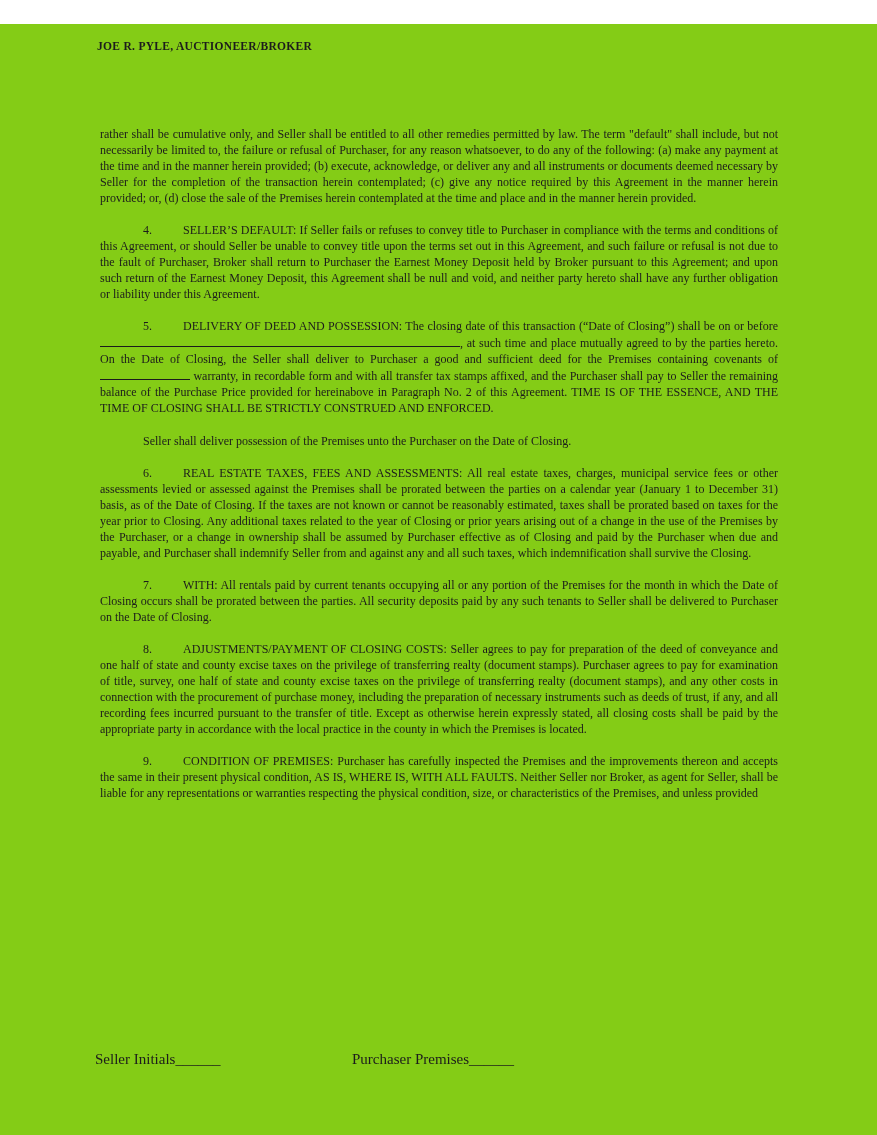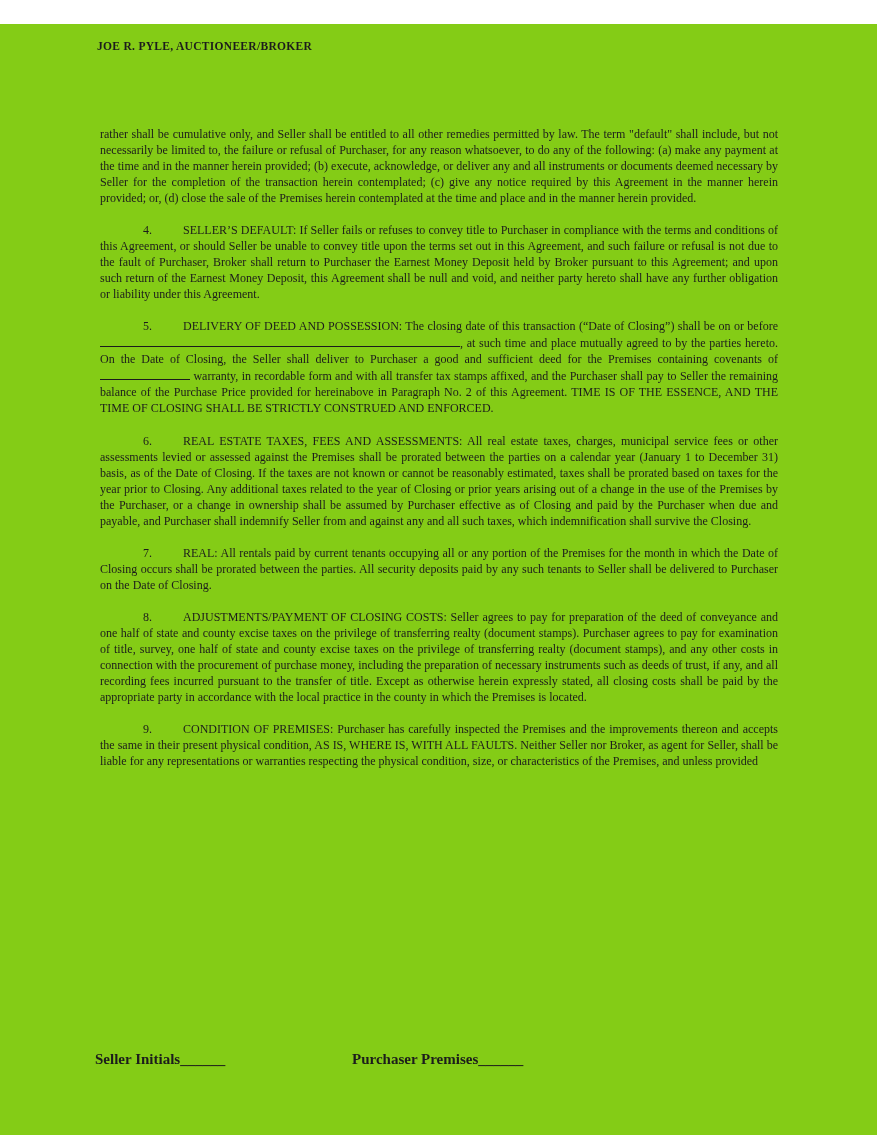--- a/index.html
+++ b/index.html
@@ -43,36 +43,37 @@
     vertical-align: baseline;
   }
   .doc-footer {
     position: absolute;
     left: 95px;
     top: 1026px;
     width: 700px;
     font-size: 15px;
     line-height: 19px;
   }
-  .footer-item { position: absolute; top: 0; white-space: nowrap; font-weight: bold; }
+  .footer-item { position: absolute; top: 0; white-space: nowrap; }
   .footer-item.seller { left: 0; }
   .footer-item.purchaser { left: 257px; }
 </style>
 </head>
 <body>
 
 <div class="page">
   <div class="doc-header">JOE R. PYLE, AUCTIONEER/BROKER</div>
 
   <div class="doc-body">
       <p class="para">rather shall be cumulative only, and Seller shall be entitled to all other remedies permitted by law. The term "default" shall include, but not necessarily be limited to, the failure or refusal of Purchaser, for any reason whatsoever, to do any of the following: (a) make any payment at the time and in the manner herein provided; (b) execute, acknowledge, or deliver any and all instruments or documents deemed necessary by Seller for the completion of the transaction herein contemplated; (c) give any notice required by this Agreement in the manner herein provided; or, (d) close the sale of the Premises herein contemplated at the time and place and in the manner herein provided.</p>
       <p class="para indent"><span class="pnum">4.</span><span class="pheading">SELLER’S DEFAULT</span>:  If Seller fails or refuses to convey title to Purchaser in compliance with the terms and conditions of this Agreement, or should Seller be unable to convey title upon the terms set out in this Agreement, and such failure or refusal is not due to the fault of Purchaser, Broker shall return to Purchaser the Earnest Money Deposit held by Broker pursuant to this Agreement; and upon such return of the Earnest Money Deposit, this Agreement shall be null and void, and neither party hereto shall have any further obligation or liability under this Agreement.</p>
       <p class="para indent"><span class="pnum">5.</span><span class="pheading">DELIVERY OF DEED AND POSSESSION</span>: The closing date of this transaction (“Date of Closing”) shall be on or before<span class="blank-line" style="width: 360px;"></span>, at such time and place mutually agreed to by the parties hereto. On the Date of Closing, the Seller shall deliver to Purchaser a good and sufficient deed for the Premises containing covenants of <span class="blank-line" style="width: 90px;"></span> warranty, in recordable form and with all transfer tax stamps affixed, and the Purchaser shall pay to Seller the remaining balance of the Purchase Price provided for hereinabove in Paragraph No. 2 of this Agreement. TIME IS OF THE ESSENCE, AND THE TIME OF CLOSING SHALL BE STRICTLY CONSTRUED AND ENFORCED.</p>
+      <p class="para indent">Seller shall deliver possession of the Premises unto the Purchaser on the Date of Closing.</p>
       <p class="para indent"><span class="pnum">6.</span><span class="pheading">REAL ESTATE TAXES, FEES AND ASSESSMENTS</span>: All real estate taxes, charges, municipal service fees or other assessments levied or assessed against the Premises shall be prorated between the parties on a calendar year (January 1 to December 31) basis, as of the Date of Closing. If the taxes are not known or cannot be reasonably estimated, taxes shall be prorated based on taxes for the year prior to Closing. Any additional taxes related to the year of Closing or prior years arising out of a change in the use of the Premises by the Purchaser, or a change in ownership shall be assumed by Purchaser effective as of Closing and paid by the Purchaser when due and payable, and Purchaser shall indemnify Seller from and against any and all such taxes, which indemnification shall survive the Closing.</p>
-      <p class="para indent"><span class="pnum">7.</span><span class="pheading">REAL</span>: All rentals paid by current tenants occupying all or any portion of the Premises for the month in which the Date of Closing occurs shall be prorated between the parties. All security deposits paid by any such tenants to Seller shall be delivered to Purchaser on the Date of Closing.</p>
+      <p class="para indent"><span class="pnum">7.</span><span class="pheading">WITH</span>: All rentals paid by current tenants occupying all or any portion of the Premises for the month in which the Date of Closing occurs shall be prorated between the parties. All security deposits paid by any such tenants to Seller shall be delivered to Purchaser on the Date of Closing.</p>
       <p class="para indent"><span class="pnum">8.</span><span class="pheading">ADJUSTMENTS/PAYMENT OF CLOSING COSTS</span>:  Seller agrees to pay for preparation of the deed of conveyance and one half of state and county excise taxes on the privilege of transferring realty (document stamps). Purchaser agrees to pay for examination of title, survey, one half of state and county excise taxes on the privilege of transferring realty (document stamps), and any other costs in connection with the procurement of purchase money, including the preparation of necessary instruments such as deeds of trust, if any, and all recording fees incurred pursuant to the transfer of title. Except as otherwise herein expressly stated, all closing costs shall be paid by the appropriate party in accordance with the local practice in the county in which the Premises is located.</p>
       <p class="para indent"><span class="pnum">9.</span><span class="pheading">CONDITION OF PREMISES</span>: Purchaser has carefully inspected the Premises and the improvements thereon and accepts the same in their present physical condition, AS IS, WHERE IS, WITH ALL FAULTS. Neither Seller nor Broker, as agent for Seller, shall be liable for any representations or warranties respecting the physical condition, size, or characteristics of the Premises, and unless provided</p>
     </div>
 
   <div class="doc-footer">
     <span class="footer-item seller"><span>Seller Initials</span><span>______</span></span>
     <span class="footer-item purchaser"><span>Purchaser Premises</span><span>______</span></span>
   </div>
 </div>
 

